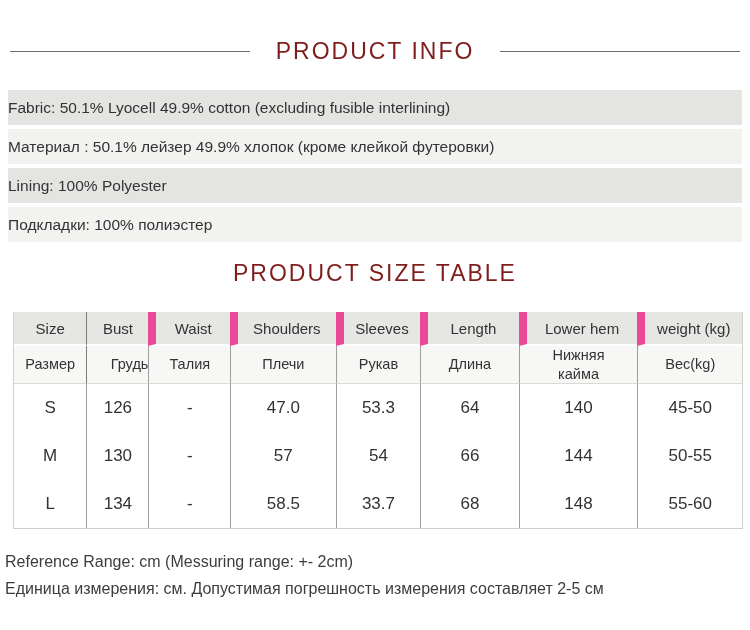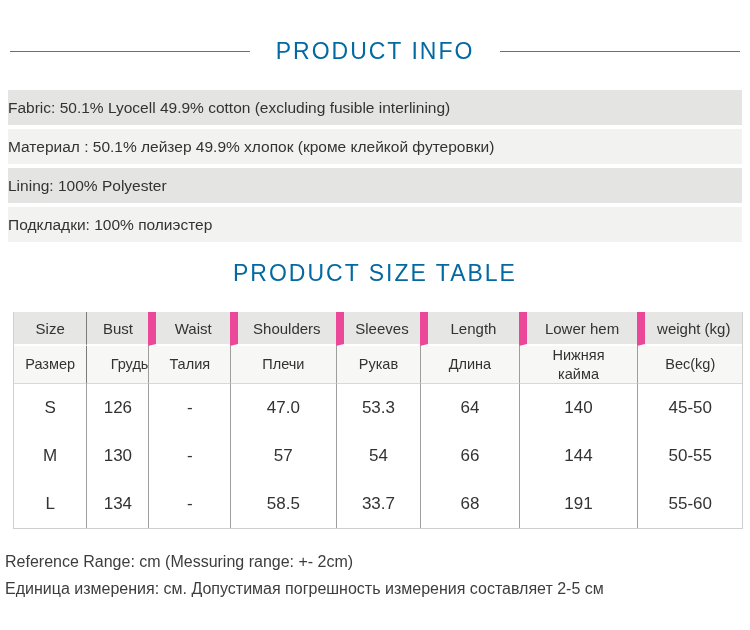--- a/index.html
+++ b/index.html
@@ -30,21 +30,21 @@
     padding-top:38px;
   }
   .title-rule{
     flex:1;
     height:1px;
     background:var(--rule);
   }
   .section-title{
     font-size:23px;
     letter-spacing:2px;
-    color:#0369a1;
+    color:#7f1d1d;
     padding:0 26px;
     white-space:nowrap;
   }
   .section-title.centered{
     text-align:center;
     display:block;
     margin-top:18px;
     padding:0;
   }
 
@@ -189,21 +189,21 @@
     <td>144</td>
     <td>50-55</td>
   </tr>
   <tr class="data">
     <td>L</td>
     <td>134</td>
     <td>-</td>
     <td>58.5</td>
     <td>33.7</td>
     <td>68</td>
-    <td>191</td>
+    <td>148</td>
     <td>55-60</td>
   </tr>
 </tbody>
   </table>
 
 <div class="notes">
   <div>Reference Range: cm (Messuring range: +- 2cm)</div>
   <div>Единица измерения: см. Допустимая погрешность измерения составляет 2-5 см</div>
 </div>
 

